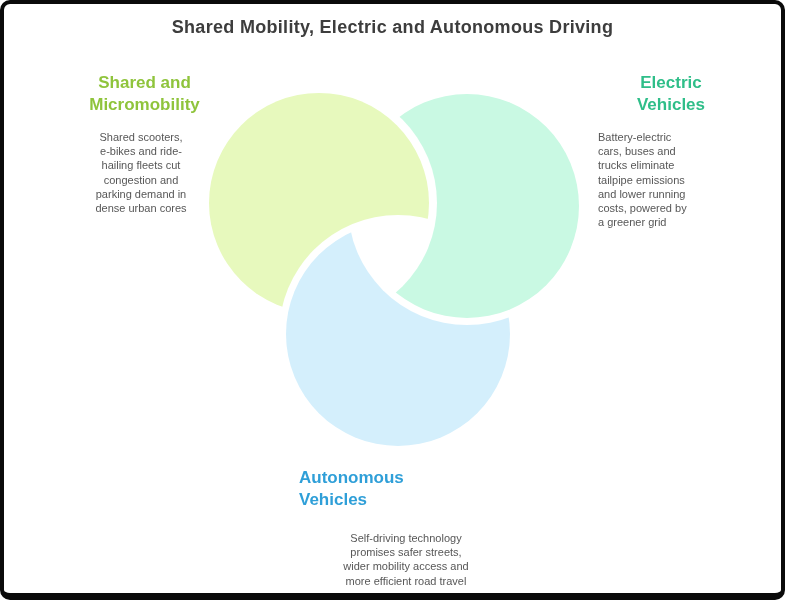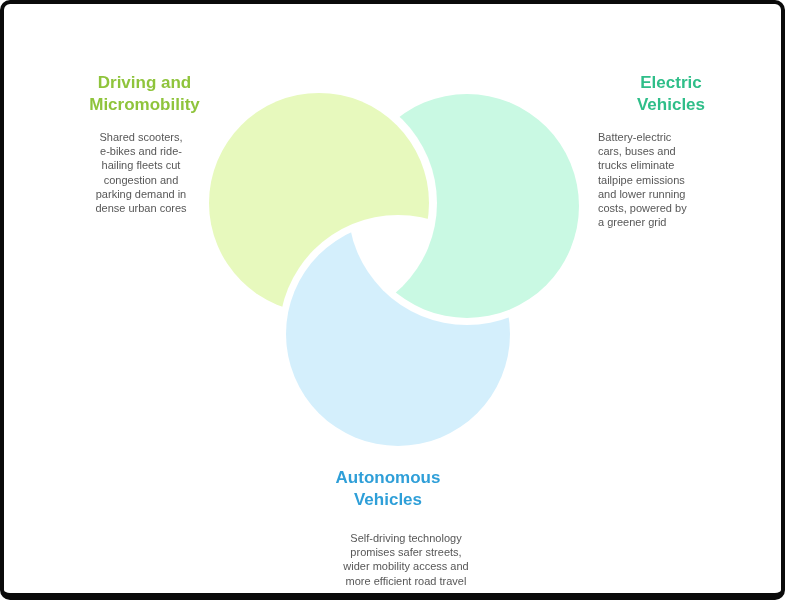--- a/index.html
+++ b/index.html
@@ -29,21 +29,21 @@
 
   .cat-label {
     position: absolute;
     font-size: 17px;
     font-weight: bold;
     line-height: 22px;
     white-space: pre-line;
   }
   .cat-label.shared    { left: 58px;  top: 68px; width: 165px; text-align: center; }
   .cat-label.electric  { left: 597px; top: 68px; width: 140px; text-align: center; }
-  .cat-label.autonomous{ left: 284px; top: 463px; width: 200px; text-align: center; }
+  .cat-label.autonomous{ left: 295px; top: 463px; width: 200px; text-align: left; }
 
   .desc {
     position: absolute;
     font-size: 11px;
     line-height: 14.2px;
     color: #575757;
     white-space: pre-line;
   }
   .desc.shared     { left: 52px;  top: 126px; width: 170px; text-align: center; }
   .desc.electric   { left: 594px; top: 126px; width: 158px; text-align: left; }
@@ -71,22 +71,23 @@
       </mask>
     </defs>
 
     <circle cx="315" cy="199" r="110" mask="url(#bite-by-blue)" fill="#E7F9BD"></circle>
 
     <circle cx="463" cy="202" r="112" mask="url(#bite-by-green)" fill="#C9F9E3"></circle>
 
     <circle cx="394" cy="330" r="112" mask="url(#bite-by-teal)" fill="#D4EFFC"></circle>
   </svg>
 
+  <div class="page-title">Shared Mobility, Electric and Autonomous Driving</div>
 
-  <div class="cat-label shared" style="color: rgb(143, 196, 60);">Driving and
+  <div class="cat-label shared" style="color: rgb(143, 196, 60);">Shared and
 Micromobility</div>
 
   <div class="cat-label electric" style="color: rgb(47, 190, 137);">Electric
 Vehicles</div>
 
   <div class="cat-label autonomous" style="color: rgb(47, 159, 216);">Autonomous
 Vehicles</div>
 
   <div class="desc electric">Battery-electric
 cars, buses and

